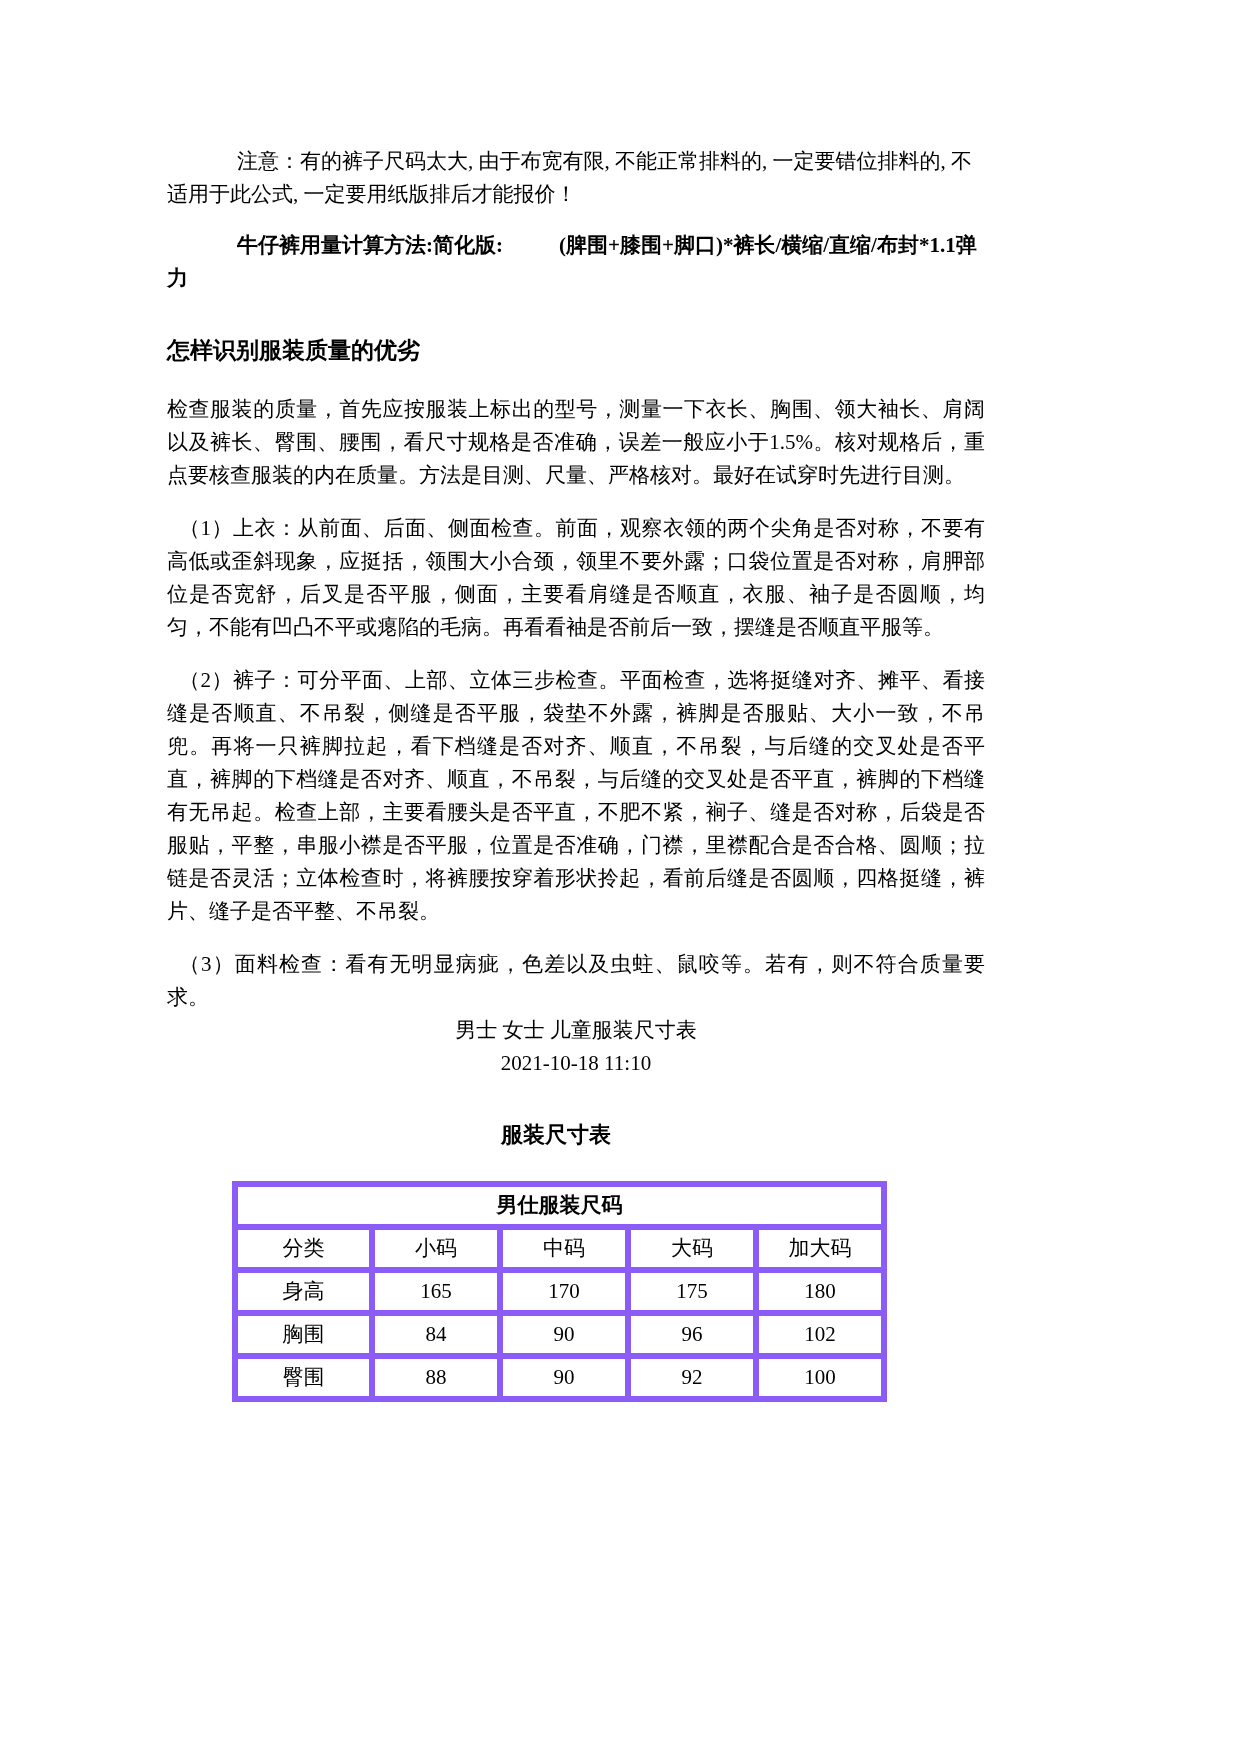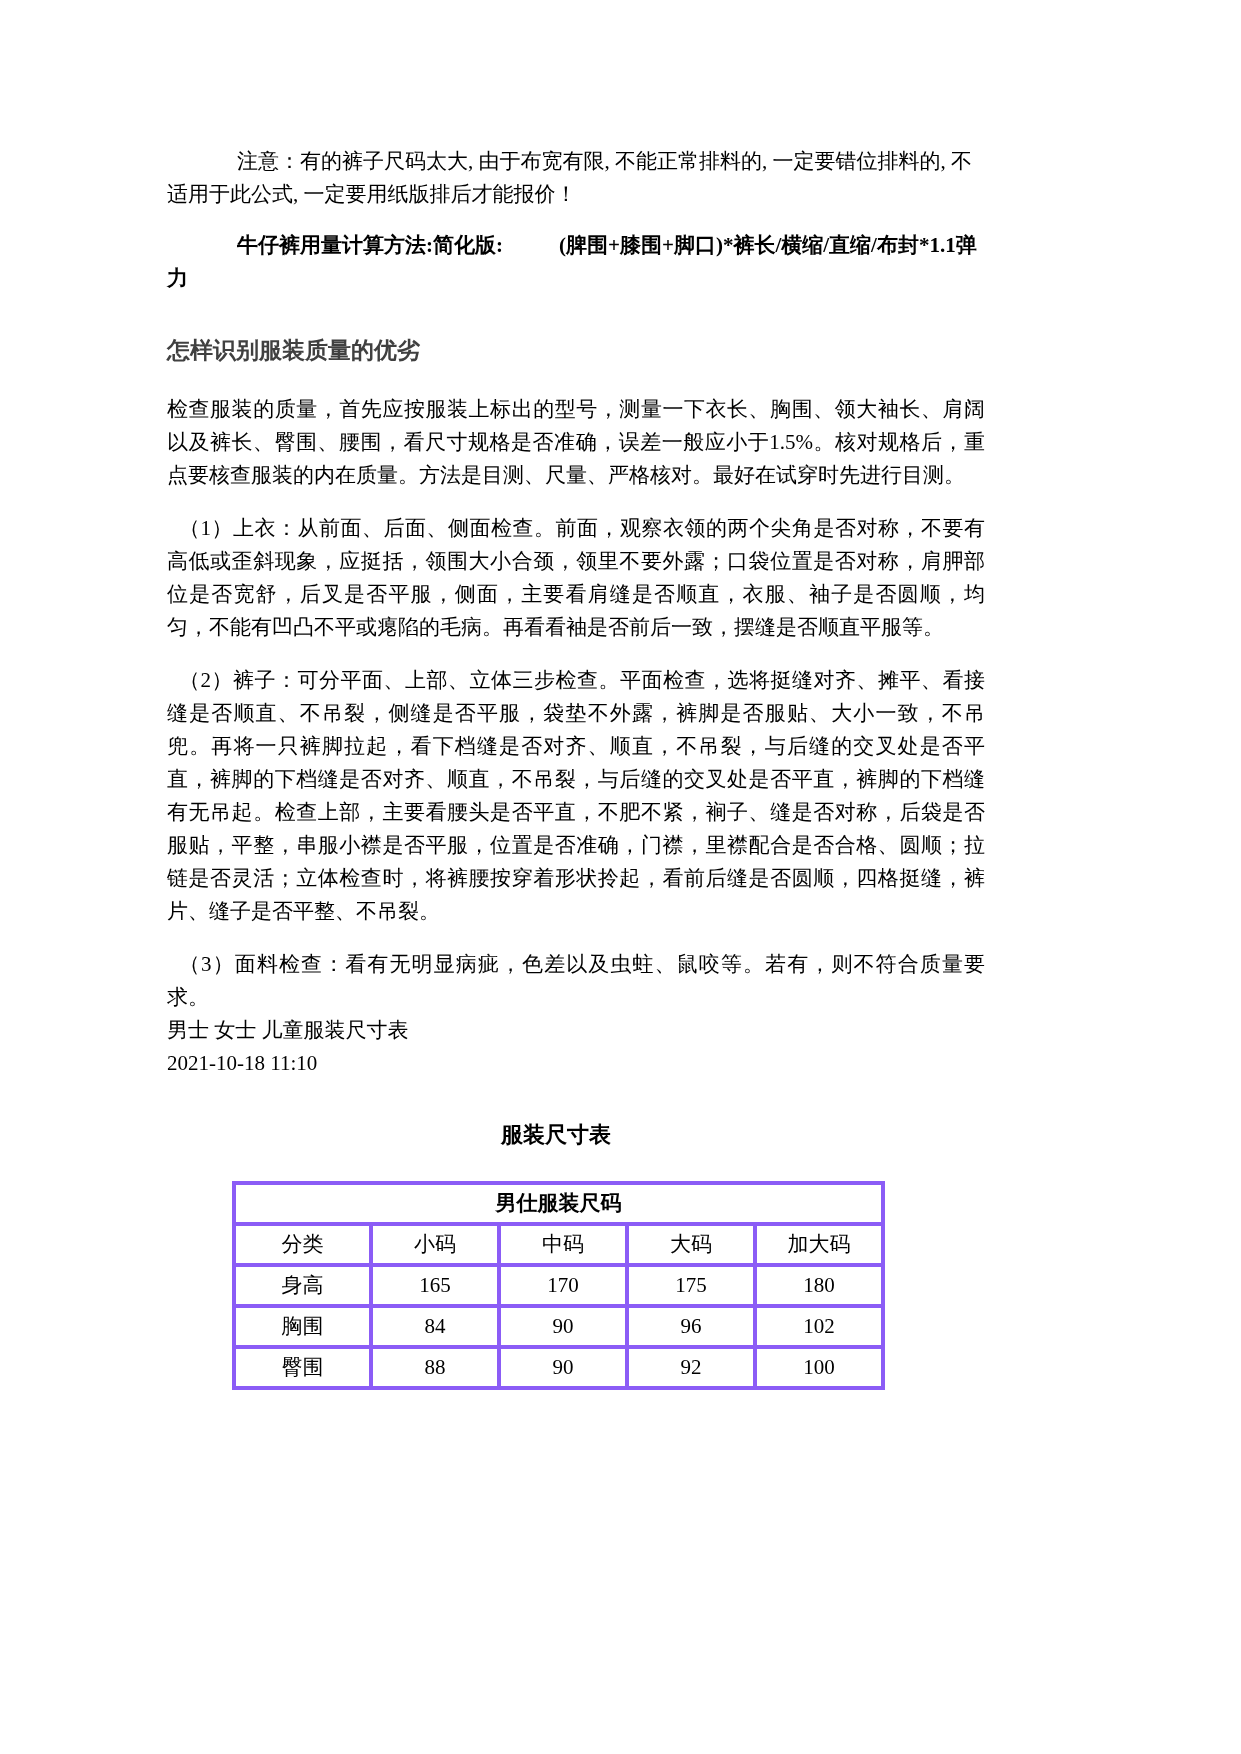--- a/index.html
+++ b/index.html
@@ -26,50 +26,50 @@
   }
   p.body-para { margin-bottom: 20px; text-align: justify; }
   p.notice { text-indent: 70px; margin-bottom: 18px; }
   p.formula {
     font-weight: bold;
     text-indent: 70px;
     margin-bottom: 0;
   }
   .formula-value { padding-left: 56px; }
   h2.section-heading {
-    color: #404040;
+    color: #000000;
     font-size: 23px;
     font-weight: bold;
     font-family: "Liberation Sans", "DejaVu Sans", sans-serif;
     margin-top: 40px;
     margin-bottom: 28px;
     line-height: 30px;
   }
   p.intro { margin-top: 0; font-family: Liberation Serif, serif; }
   p.item { text-indent: 12px; }
-  p.tail-line { margin-bottom: 0; text-align: left; }
+  p.tail-line { margin-bottom: 0; text-align: center; }
   .table-block {
     width: 648px;
     margin-left: 65px;
     margin-top: 38px;
   }
   .table-title {
     text-align: center;
     font-weight: bold;
     font-size: 22px;
     margin-bottom: 30px;
   }
   table.size-table {
     width: 648px;
     border-collapse: collapse;
     table-layout: fixed;
     font-size: 21px;
   }
   table.size-table th, table.size-table td {
-    border: 4px solid #8b5cf6;
+    border: 6px solid #8b5cf6;
     text-align: center;
     height: 40px;
     padding: 2px 4px;
     font-weight: normal;
   }
   table.size-table .caption-cell {
     font-weight: bold;
   }
   col.c0 { width: 137px; }
   col.cn { width: 128px; }

